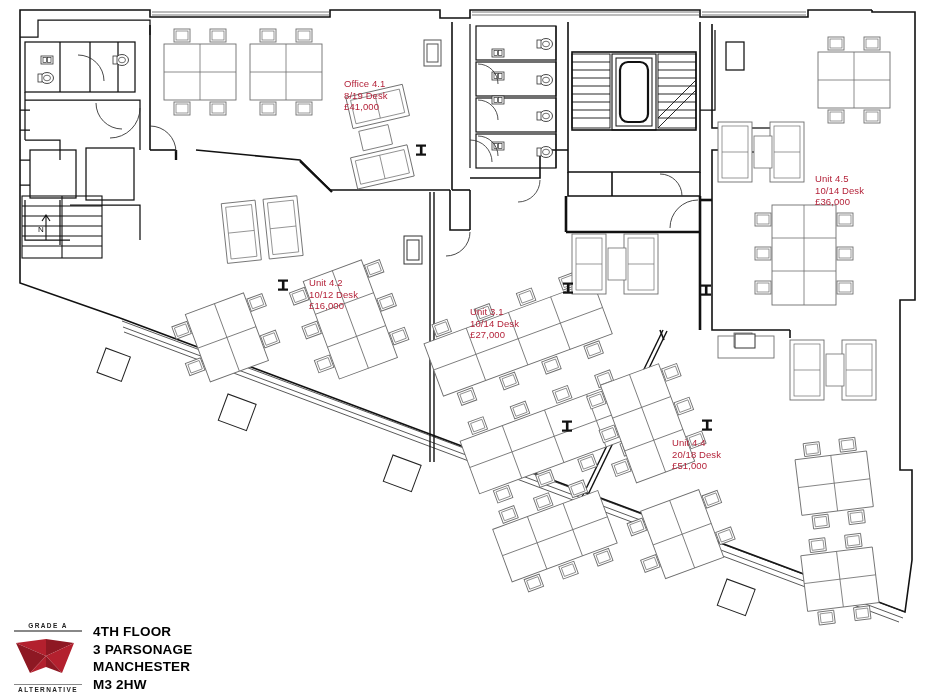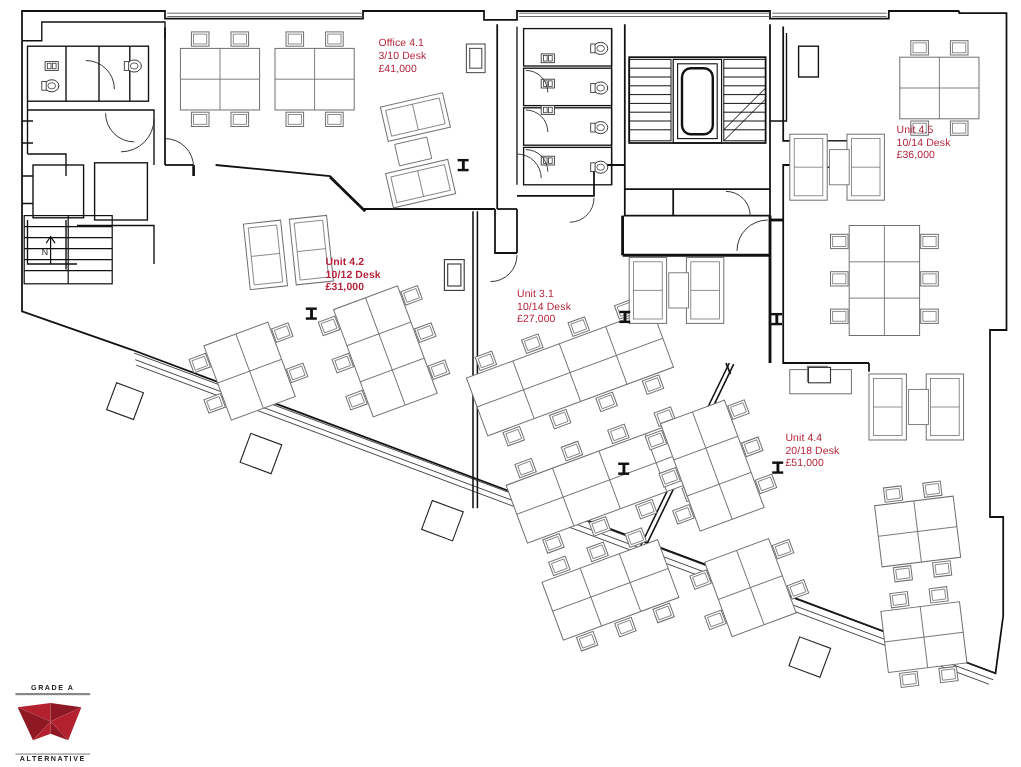--- a/index.html
+++ b/index.html
@@ -2,21 +2,21 @@
 <html><head>
 <meta charset="utf-8">
 <title>Floor Plan</title>
 <style>
   html,body{margin:0;padding:0;background:#ffffff;}
   body{width:928px;height:697px;overflow:hidden;font-family:"Liberation Sans",sans-serif;}
   #stage{position:relative;width:928px;height:697px;background:#fff;}
   svg#plan{position:absolute;left:0;top:0;width:928px;height:697px;}
 
   .unit-label{position:absolute;color:#b4233a;font-family:"Liberation Sans",sans-serif;
-    font-size:9.5px;line-height:11.5px;font-weight:400;white-space:nowrap;letter-spacing:0.1px;}
+    font-size:9.5px;line-height:11.5px;font-weight:400;white-space:nowrap;letter-spacing:0.1px;margin-top:44px;}
   .unit-label .l1{display:block;}
   .unit-label .l2{display:block;}
   .unit-label .l3{display:block;}
   #logo{position:absolute;left:12px;top:622px;width:72px;height:72px;}
   #logo .ltext{font-family:"Liberation Sans",sans-serif;font-size:6.5px;letter-spacing:1.4px;
     color:#222;text-align:center;font-weight:700;}
   #logo .rule{height:1.5px;background:#888;margin:1px 2px;}
   .addr{position:absolute;left:93px;top:623px;font-family:"Liberation Sans",sans-serif;
     font-weight:700;font-size:13.5px;line-height:17.5px;color:#000;letter-spacing:0.2px;}
   .addr span{display:block;}
@@ -411,57 +411,63 @@
 
     <g stroke="#555" fill="none" stroke-width="0.8">
       <path d="M152,12 L330,12 M152,15 L330,15"></path>
       <path d="M472,12 L700,12 M472,15 L700,15"></path>
       <path d="M702,12 L806,12 M702,15 L806,15"></path>
     </g>
   </svg>
 
   <div class="unit-label" style="left:344px;top:34px;">
     <span class="l1">Office 4.1</span>
-    <span class="l2">3/10 Desk</span>
+    <span class="l2">8/19 Desk</span>
     <span class="l3">£41,000</span>
   </div>
 
-  <div class="unit-label" style="left:296px;top:233px;font-weight:bold;">
+  <div class="unit-label" style="left:309px;top:233px;">
     <span class="l1">Unit 4.2</span>
     <span class="l2">10/12 Desk</span>
-    <span class="l3">£31,000</span>
+    <span class="l3">£16,000</span>
   </div>
 
   <div class="unit-label" style="left:470px;top:262px;">
     <span class="l1">Unit 3.1</span>
     <span class="l2">10/14 Desk</span>
     <span class="l3">£27,000</span>
   </div>
 
-  <div class="unit-label" style="left:714px;top:393px;">
+  <div class="unit-label" style="left:672px;top:393px;">
     <span class="l1">Unit 4.4</span>
     <span class="l2">20/18 Desk</span>
     <span class="l3">£51,000</span>
   </div>
 
-  <div class="unit-label" style="left:815px;top:113px;">
+  <div class="unit-label" style="left:815px;top:129px;">
     <span class="l1">Unit 4.5</span>
     <span class="l2">10/14 Desk</span>
     <span class="l3">£36,000</span>
   </div>
 
   <div id="logo">
     <div class="ltext">GRADE A</div>
     <div class="rule"></div>
     <svg width="72" height="46" viewBox="0 0 72 46">
       <polygon points="4,10 34,6 34,23" fill="#b3202e"></polygon>
       <polygon points="34,6 34,23 62,10" fill="#8e1823"></polygon>
       <polygon points="4,10 34,23 18,40" fill="#8e1823"></polygon>
       <polygon points="62,10 34,23 50,40" fill="#b3202e"></polygon>
       <polygon points="34,23 18,40 34,34" fill="#b3202e"></polygon>
       <polygon points="34,23 50,40 34,34" fill="#8e1823"></polygon>
     </svg>
     <div class="rule"></div>
     <div class="ltext">ALTERNATIVE</div>
   </div>
 
+  <div class="addr">
+    <span>4TH FLOOR</span>
+    <span>3 PARSONAGE</span>
+    <span>MANCHESTER</span>
+    <span>M3 2HW</span>
+  </div>
 
 </div>
 
 </body></html>

